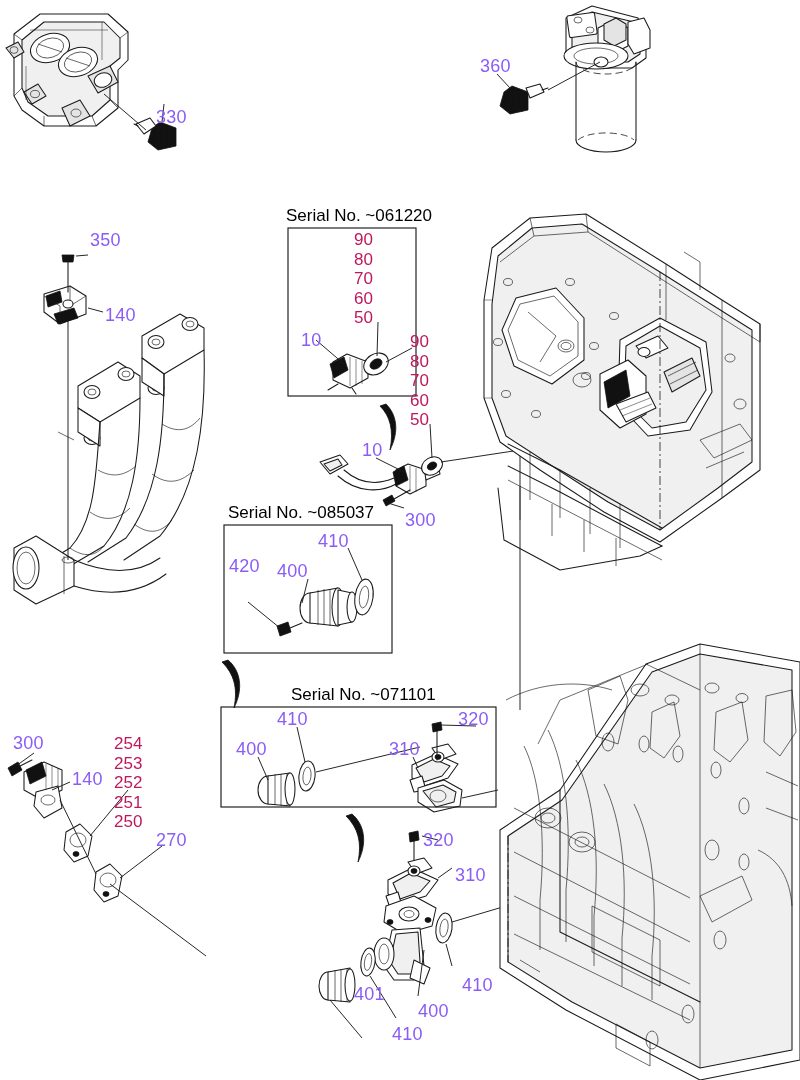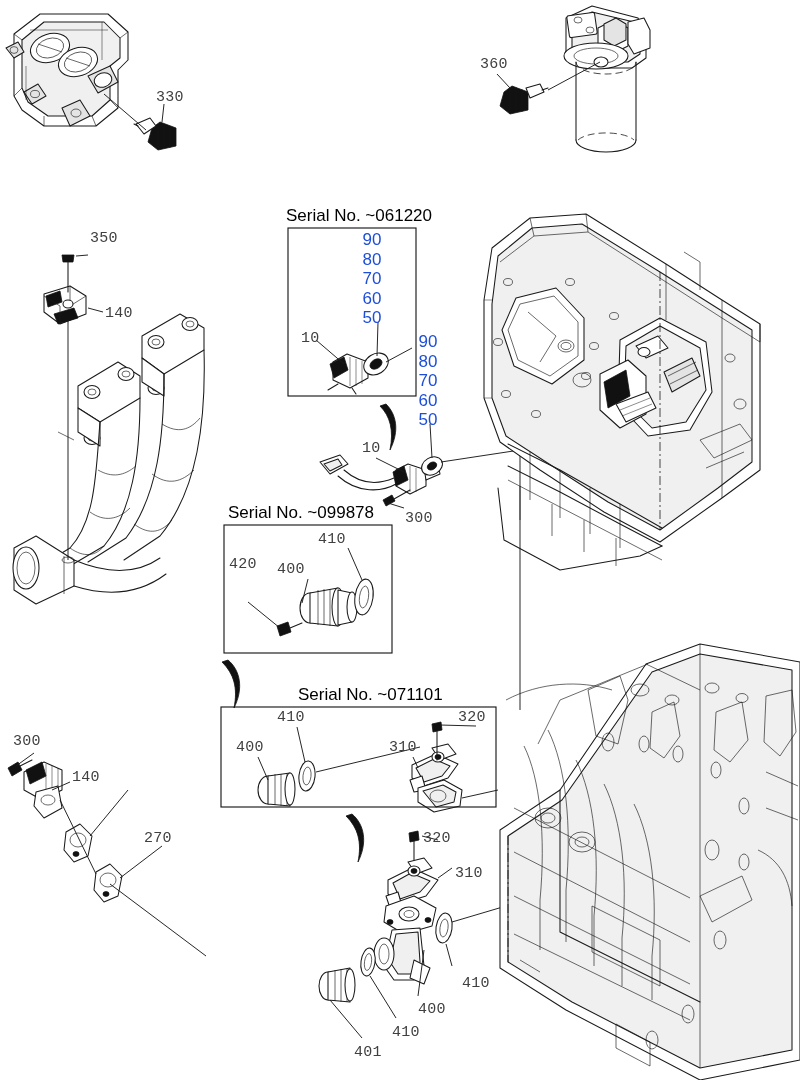--- a/index.html
+++ b/index.html
@@ -1,24 +1,24 @@
 <!DOCTYPE html>
 <html><head>
 <meta charset="utf-8">
 <style>
   html,body{margin:0;padding:0;background:#fff;}
   body{width:800px;height:1080px;overflow:hidden;
        font-family:"Liberation Sans","DejaVu Sans",sans-serif;}
   #sheet{position:relative;width:800px;height:1080px;background:#fff;}
   svg.layer{position:absolute;left:0;top:0;width:800px;height:1080px;}
-  .lbl{position:absolute;font-size:15px;color:#404040;white-space:nowrap;
-       font-family:Liberation Mono, monospace;letter-spacing:.2px;}
+  .lbl{position:absolute;font-size:18px;color:#8b5cf6;white-space:nowrap;
+       font-family:Liberation Sans, sans-serif;letter-spacing:.2px;}
   .serial{position:absolute;font-size:17px;color:#000;white-space:nowrap;
           font-family:"Liberation Sans","DejaVu Sans",sans-serif;}
-  .stack{position:absolute;font-size:17px;line-height:19.5px;color:#1d4ed8;text-align:center;}
+  .stack{position:absolute;font-size:17px;line-height:19.5px;color:#be185d;text-align:left;}
 </style>
 </head>
 <body>
 
 <div id="sheet">
 
   <svg class="layer" viewBox="0 0 800 1080">
     <defs>
       <style>
         .ln{fill:none;stroke:#1a1a1a;stroke-width:1.05;stroke-linejoin:round;stroke-linecap:round;}
@@ -456,57 +456,64 @@
     <rect class="box" x="288" y="228" width="128" height="168"></rect>
     <rect class="box" x="224" y="525" width="168" height="128"></rect>
     <rect class="box" x="221" y="707" width="275" height="100"></rect>
 
     <path class="fillD" d="M386 404 C 396 414, 400 430, 390 450 C 394 430, 390 416, 380 406 Z"></path>
     <path class="fillD" d="M228 660 C 240 670, 244 688, 234 708 C 238 688, 234 674, 222 662 Z"></path>
     <path class="fillD" d="M352 814 C 364 824, 368 842, 358 862 C 362 842, 358 828, 346 816 Z"></path>
   </svg>
 
   <div class="serial" style="left:286px;top:206px">Serial No. ~061220</div>
-  <div class="serial" style="left:228px;top:503px">Serial No. ~099878</div>
-  <div class="serial" style="left:298px;top:685px">Serial No. ~071101</div>
+  <div class="serial" style="left:228px;top:503px">Serial No. ~085037</div>
+  <div class="serial" style="left:291px;top:685px">Serial No. ~071101</div>
 
   <div class="stack" style="left:354px;top:230px;width:36px">
     <div>90</div>
     <div>80</div>
     <div>70</div>
     <div>60</div>
     <div>50</div>
   </div>
 
   <div class="stack" style="left:410px;top:332px;width:36px">
     <div>90</div>
     <div>80</div>
     <div>70</div>
     <div>60</div>
     <div>50</div>
   </div>
 
-
-  <div class="lbl" style="left:156px;top:89px">330</div>
+  <div class="stack" style="left:114px;top:734px;width:44px">
+    <div>254</div>
+    <div>253</div>
+    <div>252</div>
+    <div>251</div>
+    <div>250</div>
+  </div>
+
+  <div class="lbl" style="left:156px;top:107px">330</div>
   <div class="lbl" style="left:480px;top:56px">360</div>
   <div class="lbl" style="left:90px;top:230px">350</div>
   <div class="lbl" style="left:105px;top:305px">140</div>
   <div class="lbl" style="left:301px;top:330px">10</div>
   <div class="lbl" style="left:362px;top:440px">10</div>
   <div class="lbl" style="left:405px;top:510px">300</div>
   <div class="lbl" style="left:318px;top:531px">410</div>
   <div class="lbl" style="left:277px;top:561px">400</div>
   <div class="lbl" style="left:229px;top:556px">420</div>
   <div class="lbl" style="left:277px;top:709px">410</div>
   <div class="lbl" style="left:236px;top:739px">400</div>
   <div class="lbl" style="left:458px;top:709px">320</div>
   <div class="lbl" style="left:389px;top:739px">310</div>
   <div class="lbl" style="left:13px;top:733px">300</div>
   <div class="lbl" style="left:72px;top:769px">140</div>
-  <div class="lbl" style="left:144px;top:830px">270</div>
+  <div class="lbl" style="left:156px;top:830px">270</div>
   <div class="lbl" style="left:423px;top:830px">320</div>
   <div class="lbl" style="left:455px;top:865px">310</div>
   <div class="lbl" style="left:462px;top:975px">410</div>
   <div class="lbl" style="left:418px;top:1001px">400</div>
   <div class="lbl" style="left:392px;top:1024px">410</div>
-  <div class="lbl" style="left:354px;top:1044px">401</div>
+  <div class="lbl" style="left:354px;top:984px">401</div>
 
 </div>
 
 </body></html>

